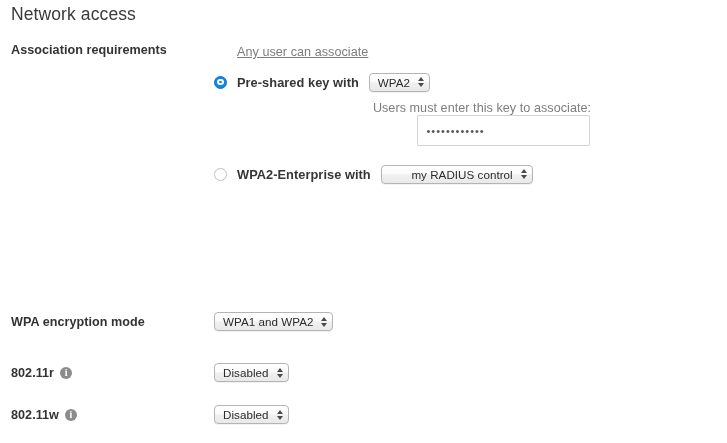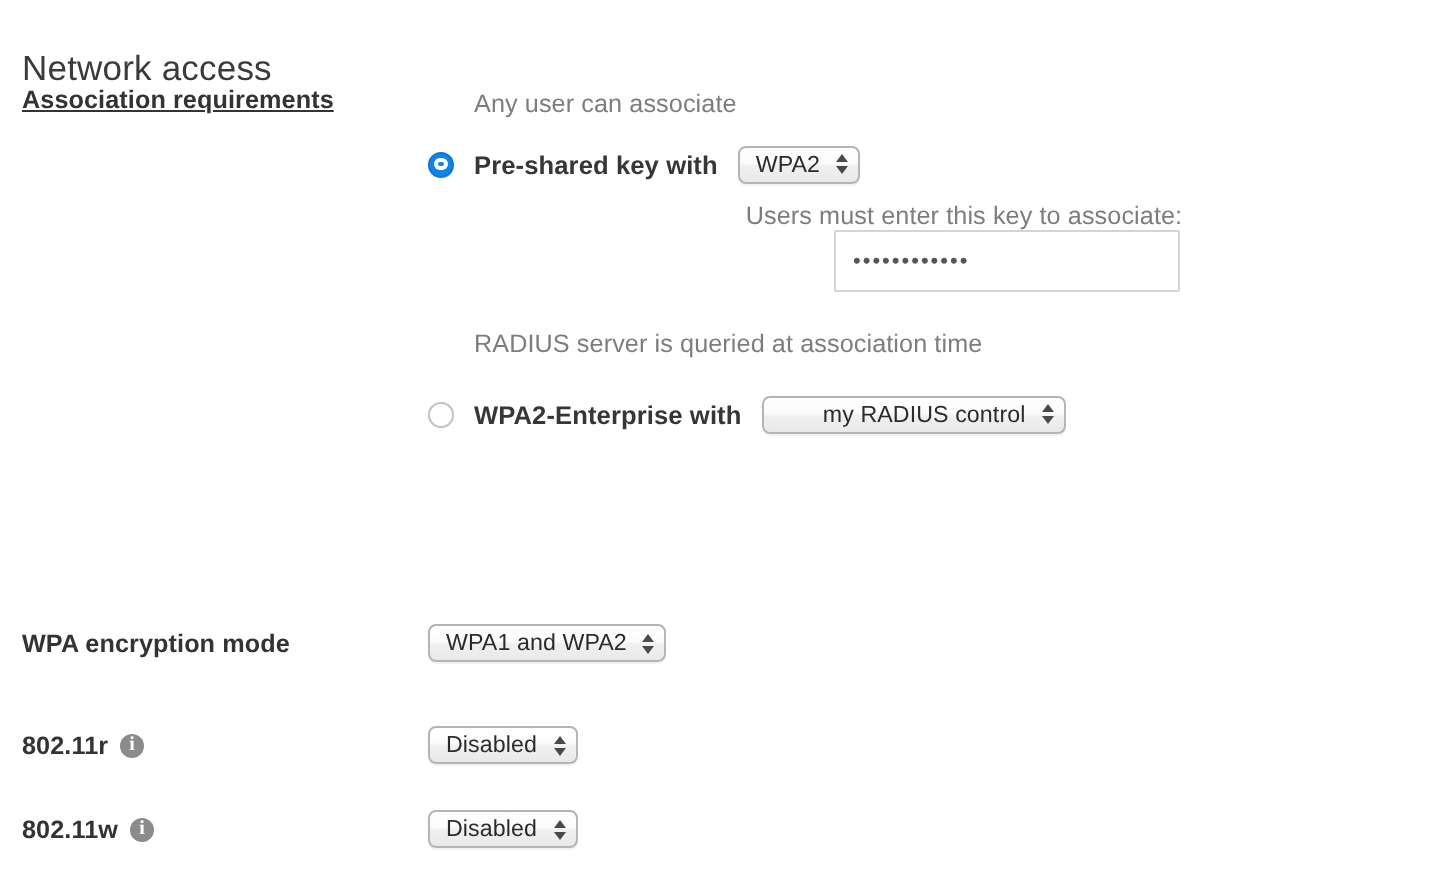--- a/index.html
+++ b/index.html
@@ -25,21 +25,20 @@
 
   
   .section-title {
     position: absolute;
     left: 11px;
     top: 4px;
     font-size: 17.5px;
     font-weight: 400;
     color: #3b3b3b;
     letter-spacing: 0.1px;
-    margin-top: 20px;
   }
 
   
   .row {
     position: absolute;
     left: 0;
     width: 727px;
     display: flex;
     align-items: flex-start;
   }
@@ -119,20 +118,21 @@
     white-space: nowrap;
     letter-spacing: 0.05px;
   }
   .option-sub {
     font-size: 12.6px;
     color: #7d7d7d;
     margin-left: 23px;
     margin-top: 3px;
     letter-spacing: 0.05px;
     white-space: nowrap;
+    text-decoration: underline;
   }
 
   
   .popup {
     display: inline-flex;
     align-items: center;
     justify-content: flex-end;
     box-sizing: border-box;
     height: 19px;
     padding: 0 5px 0 8px;
@@ -222,21 +222,21 @@
   }
 </style>
 </head>
 <body>
 
 <div class="page">
 
   <div class="section-title">Network access</div>
 
   <div class="row" style="top:42px;">
-    <div class="row-label" style="height:16px;text-decoration:underline;">Association requirements</div>
+    <div class="row-label" style="height:16px;">Association requirements</div>
     <div class="row-field">
 
       <div class="option">
         <div class="option-sub">Any user can associate</div>
       </div>
 
       <div class="option" style="margin-top:14px;">
         <div class="option-main">
           <span class="radio checked"></span>
           <span class="option-label">Pre-shared key with</span>
@@ -249,21 +249,20 @@
           </span>
         </div>
 
         <div class="inline-flex" style="margin-left:23px; margin-top:10px; gap:0;">
           <span style="font-size:12.6px;color:#7d7d7d;letter-spacing:0.05px;white-space:nowrap;">Users must enter this key to associate:</span>
           <span class="textfield" style="margin-left:42px;" placeholder="">••••••••••••</span>
         </div>
       </div>
 
       <div class="option" style="margin-top:19px;">
-        <div class="option-sub">RADIUS server is queried at association time</div>
       </div>
 
       <div class="option" style="margin-top:19px;">
         <div class="option-main">
           <span class="radio"></span>
           <span class="option-label">WPA2-Enterprise with</span>
           <span class="popup" style="margin-left:10px; width:152px;">
             <span class="popup-text">my RADIUS control</span>
             <span class="stepper">
               <span class="up"></span>

